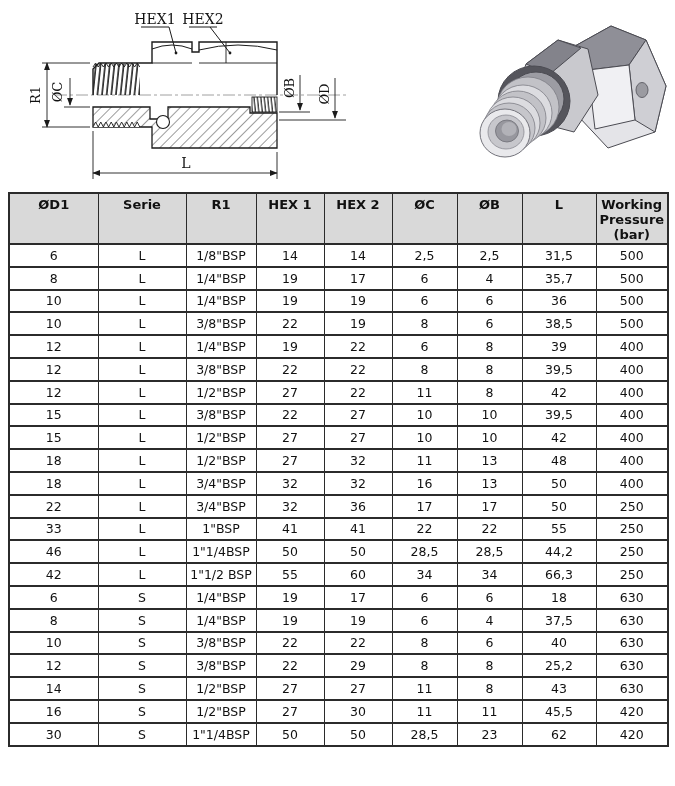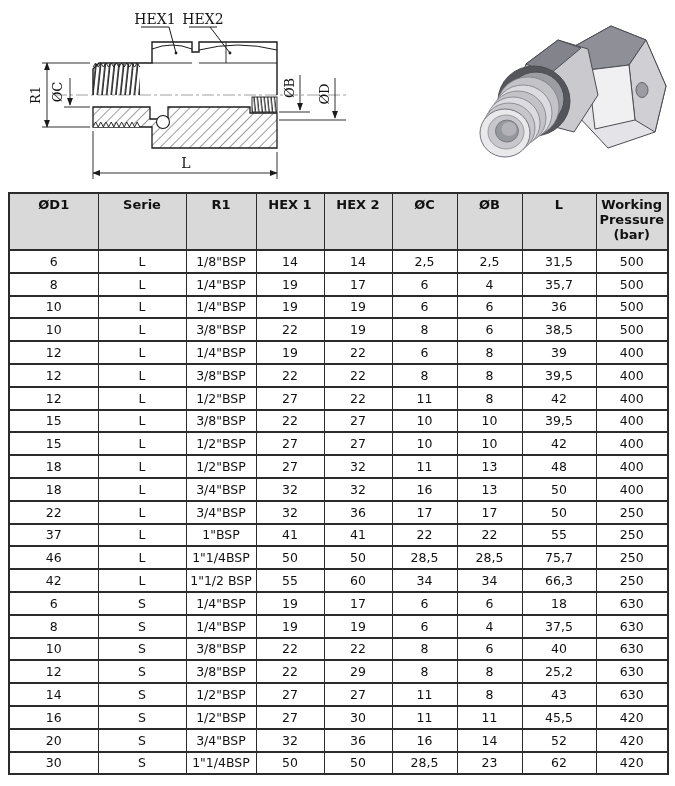--- a/index.html
+++ b/index.html
@@ -11,21 +11,21 @@
   .dim-label{font-family:"DejaVu Serif","Liberation Serif",serif;font-size:14px;fill:#111;}
   .dim-small{font-family:"DejaVu Serif","Liberation Serif",serif;font-size:13px;fill:#111;}
   table.spec{border-collapse:collapse;table-layout:fixed;margin:2px 0 0 8px;width:659px;
     border:2px solid var(--table-border,#2b2b2b);}
   table.spec th,table.spec td{
     border:1px solid var(--table-border,#2b2b2b);
     border-top:2px solid var(--table-border,#2b2b2b);
     border-bottom:2px solid var(--table-border,#2b2b2b);
     text-align:center;overflow:hidden;}
   table.spec th{background:var(--header-bg,#d9d9d9);font-size:13px;font-weight:bold;
-    vertical-align:top;padding:3px 2px 7px 2px;height:45px;line-height:15px;}
+    vertical-align:top;padding:3px 2px 1px 2px;height:45px;line-height:15px;}
   table.spec td{font-size:12.5px;padding:2px 1px;height:16.8px;line-height:15px;vertical-align:middle;background:#fff;}
 </style>
 </head>
 <body>
 
 <div class="page">
 
   <div class="figures">
 
     <svg class="tech-svg" width="380" height="190" viewBox="0 0 380 190">
@@ -295,39 +295,39 @@
           <td>L</td>
           <td>3/4"BSP</td>
           <td>32</td>
           <td>36</td>
           <td>17</td>
           <td>17</td>
           <td>50</td>
           <td>250</td>
         </tr>
         <tr>
-          <td>37</td>
+          <td>33</td>
           <td>L</td>
           <td>1"BSP</td>
           <td>41</td>
           <td>41</td>
           <td>22</td>
           <td>22</td>
           <td>55</td>
           <td>250</td>
         </tr>
         <tr>
           <td>46</td>
           <td>L</td>
           <td>1"1/4BSP</td>
           <td>50</td>
           <td>50</td>
           <td>28,5</td>
           <td>28,5</td>
-          <td>75,7</td>
+          <td>44,2</td>
           <td>250</td>
         </tr>
         <tr>
           <td>42</td>
           <td>L</td>
           <td>1"1/2 BSP</td>
           <td>55</td>
           <td>60</td>
           <td>34</td>
           <td>34</td>
@@ -394,31 +394,20 @@
           <td>S</td>
           <td>1/2"BSP</td>
           <td>27</td>
           <td>30</td>
           <td>11</td>
           <td>11</td>
           <td>45,5</td>
           <td>420</td>
         </tr>
         <tr>
-          <td>20</td>
-          <td>S</td>
-          <td>3/4"BSP</td>
-          <td>32</td>
-          <td>36</td>
-          <td>16</td>
-          <td>14</td>
-          <td>52</td>
-          <td>420</td>
-        </tr>
-        <tr>
           <td>30</td>
           <td>S</td>
           <td>1"1/4BSP</td>
           <td>50</td>
           <td>50</td>
           <td>28,5</td>
           <td>23</td>
           <td>62</td>
           <td>420</td>
         </tr>

